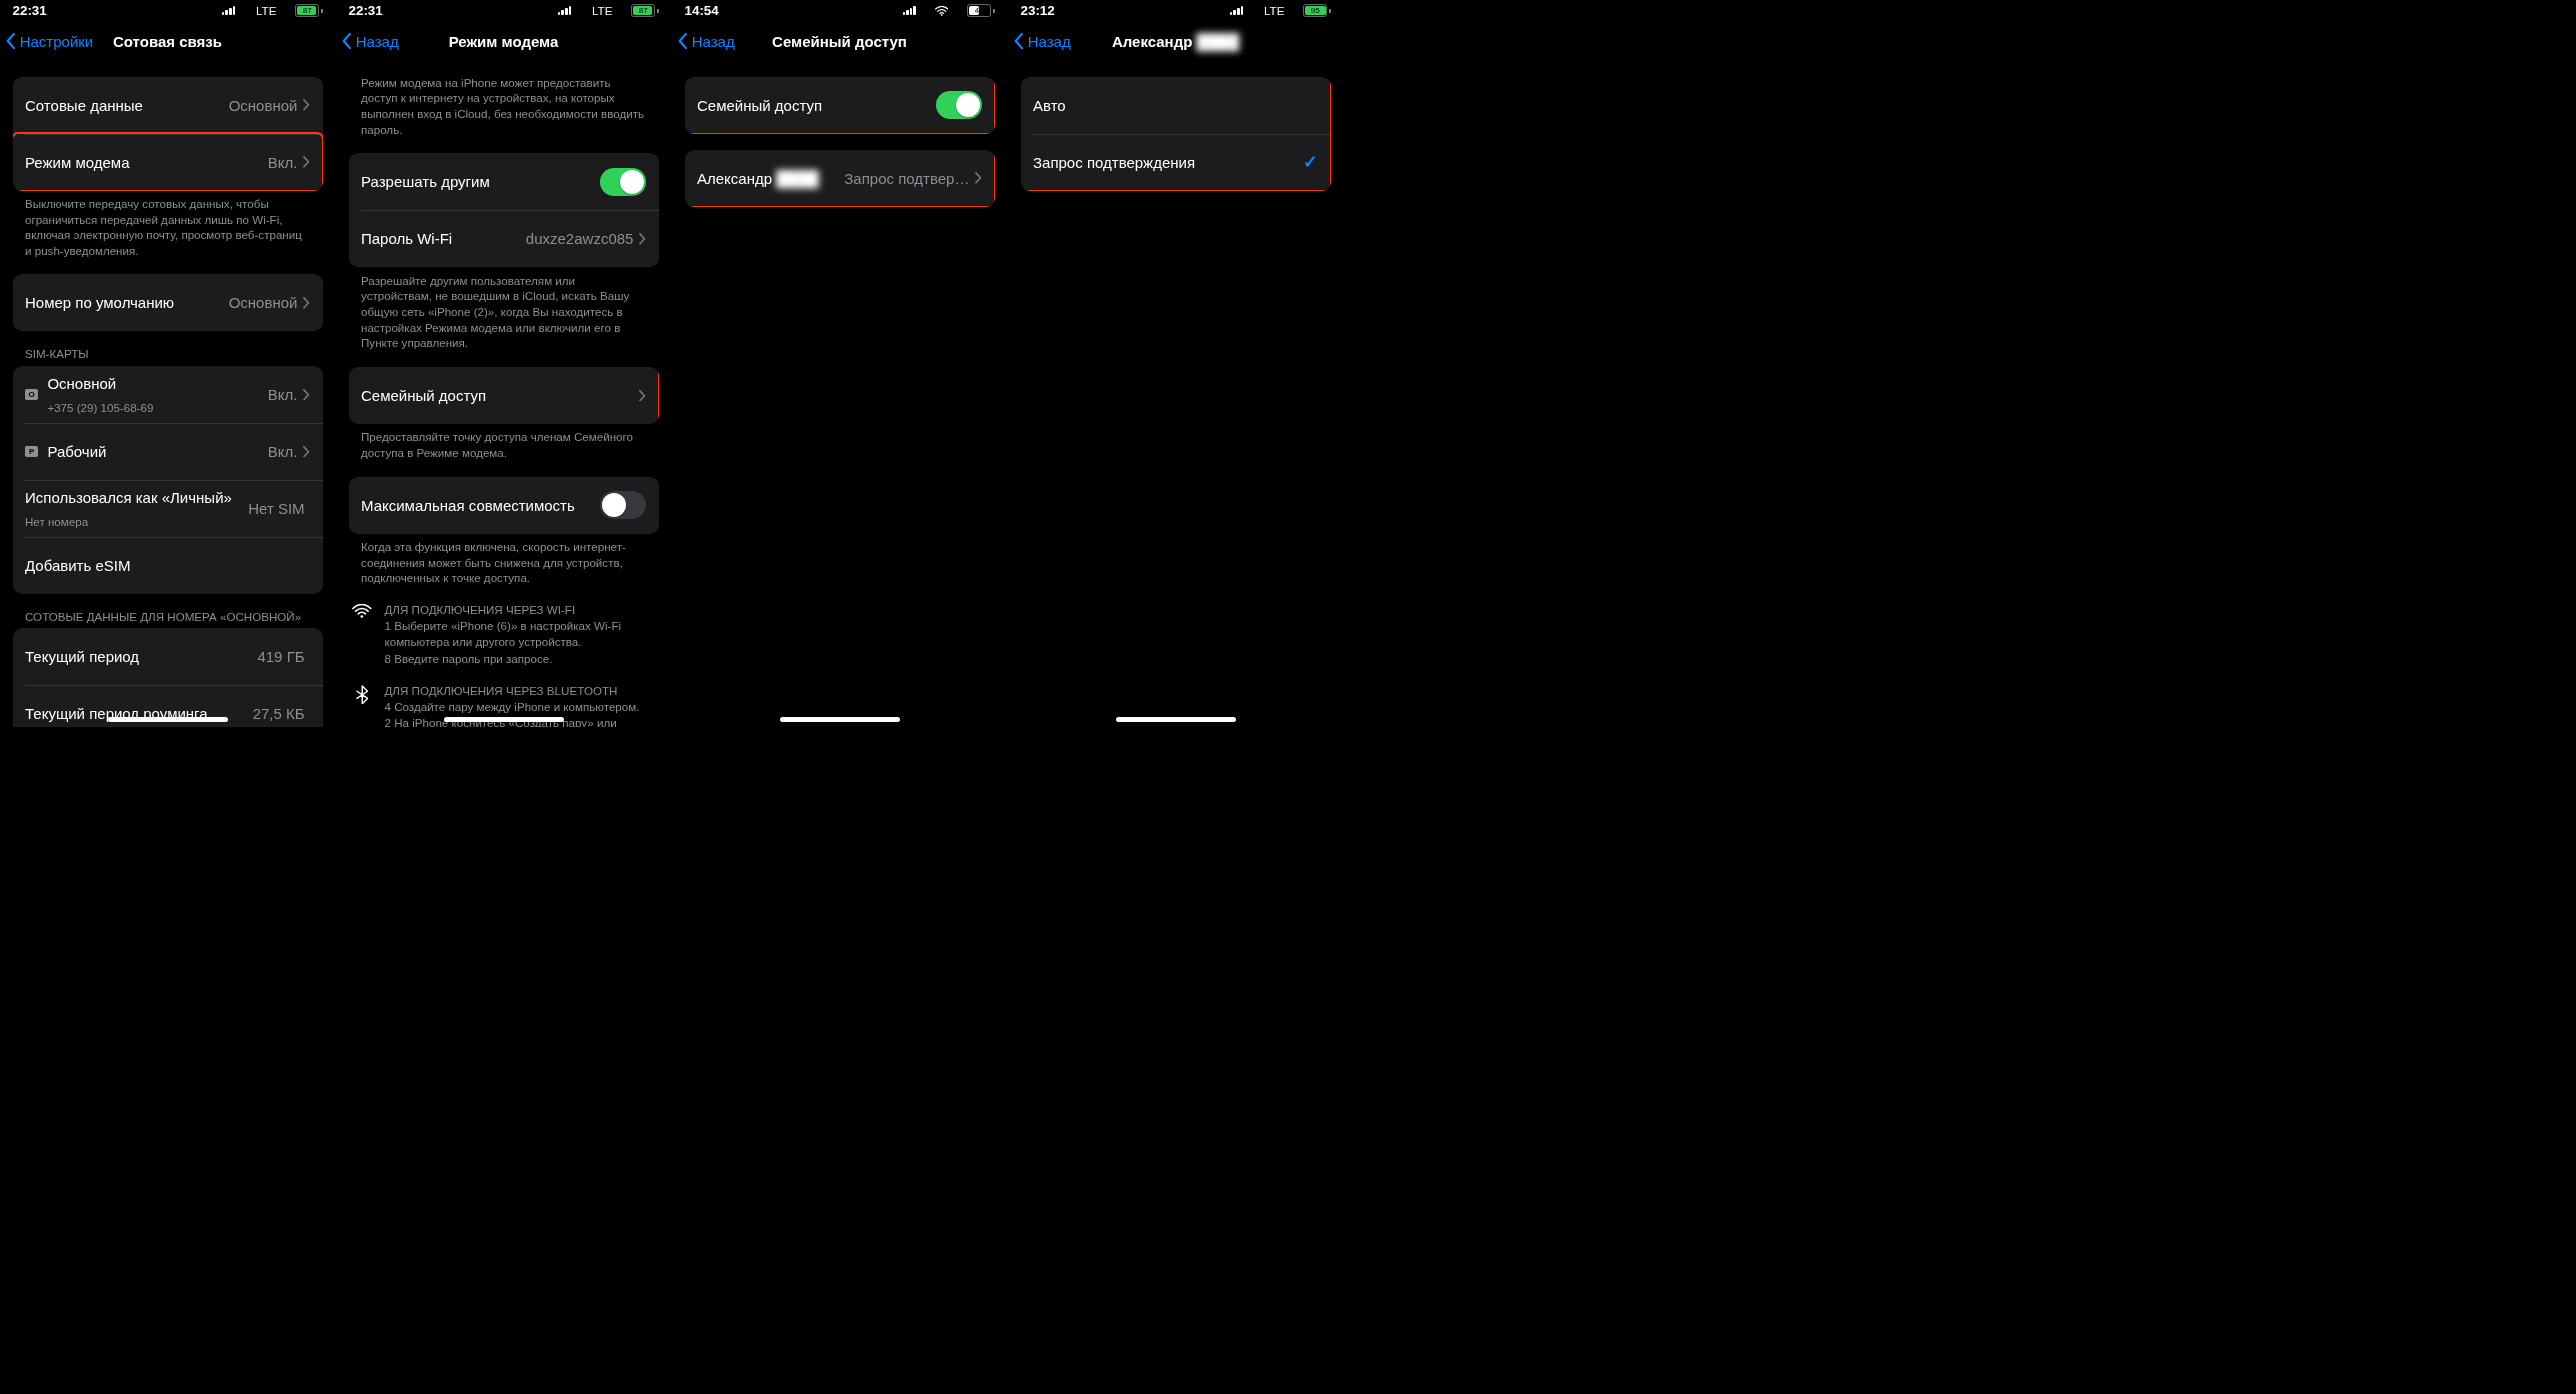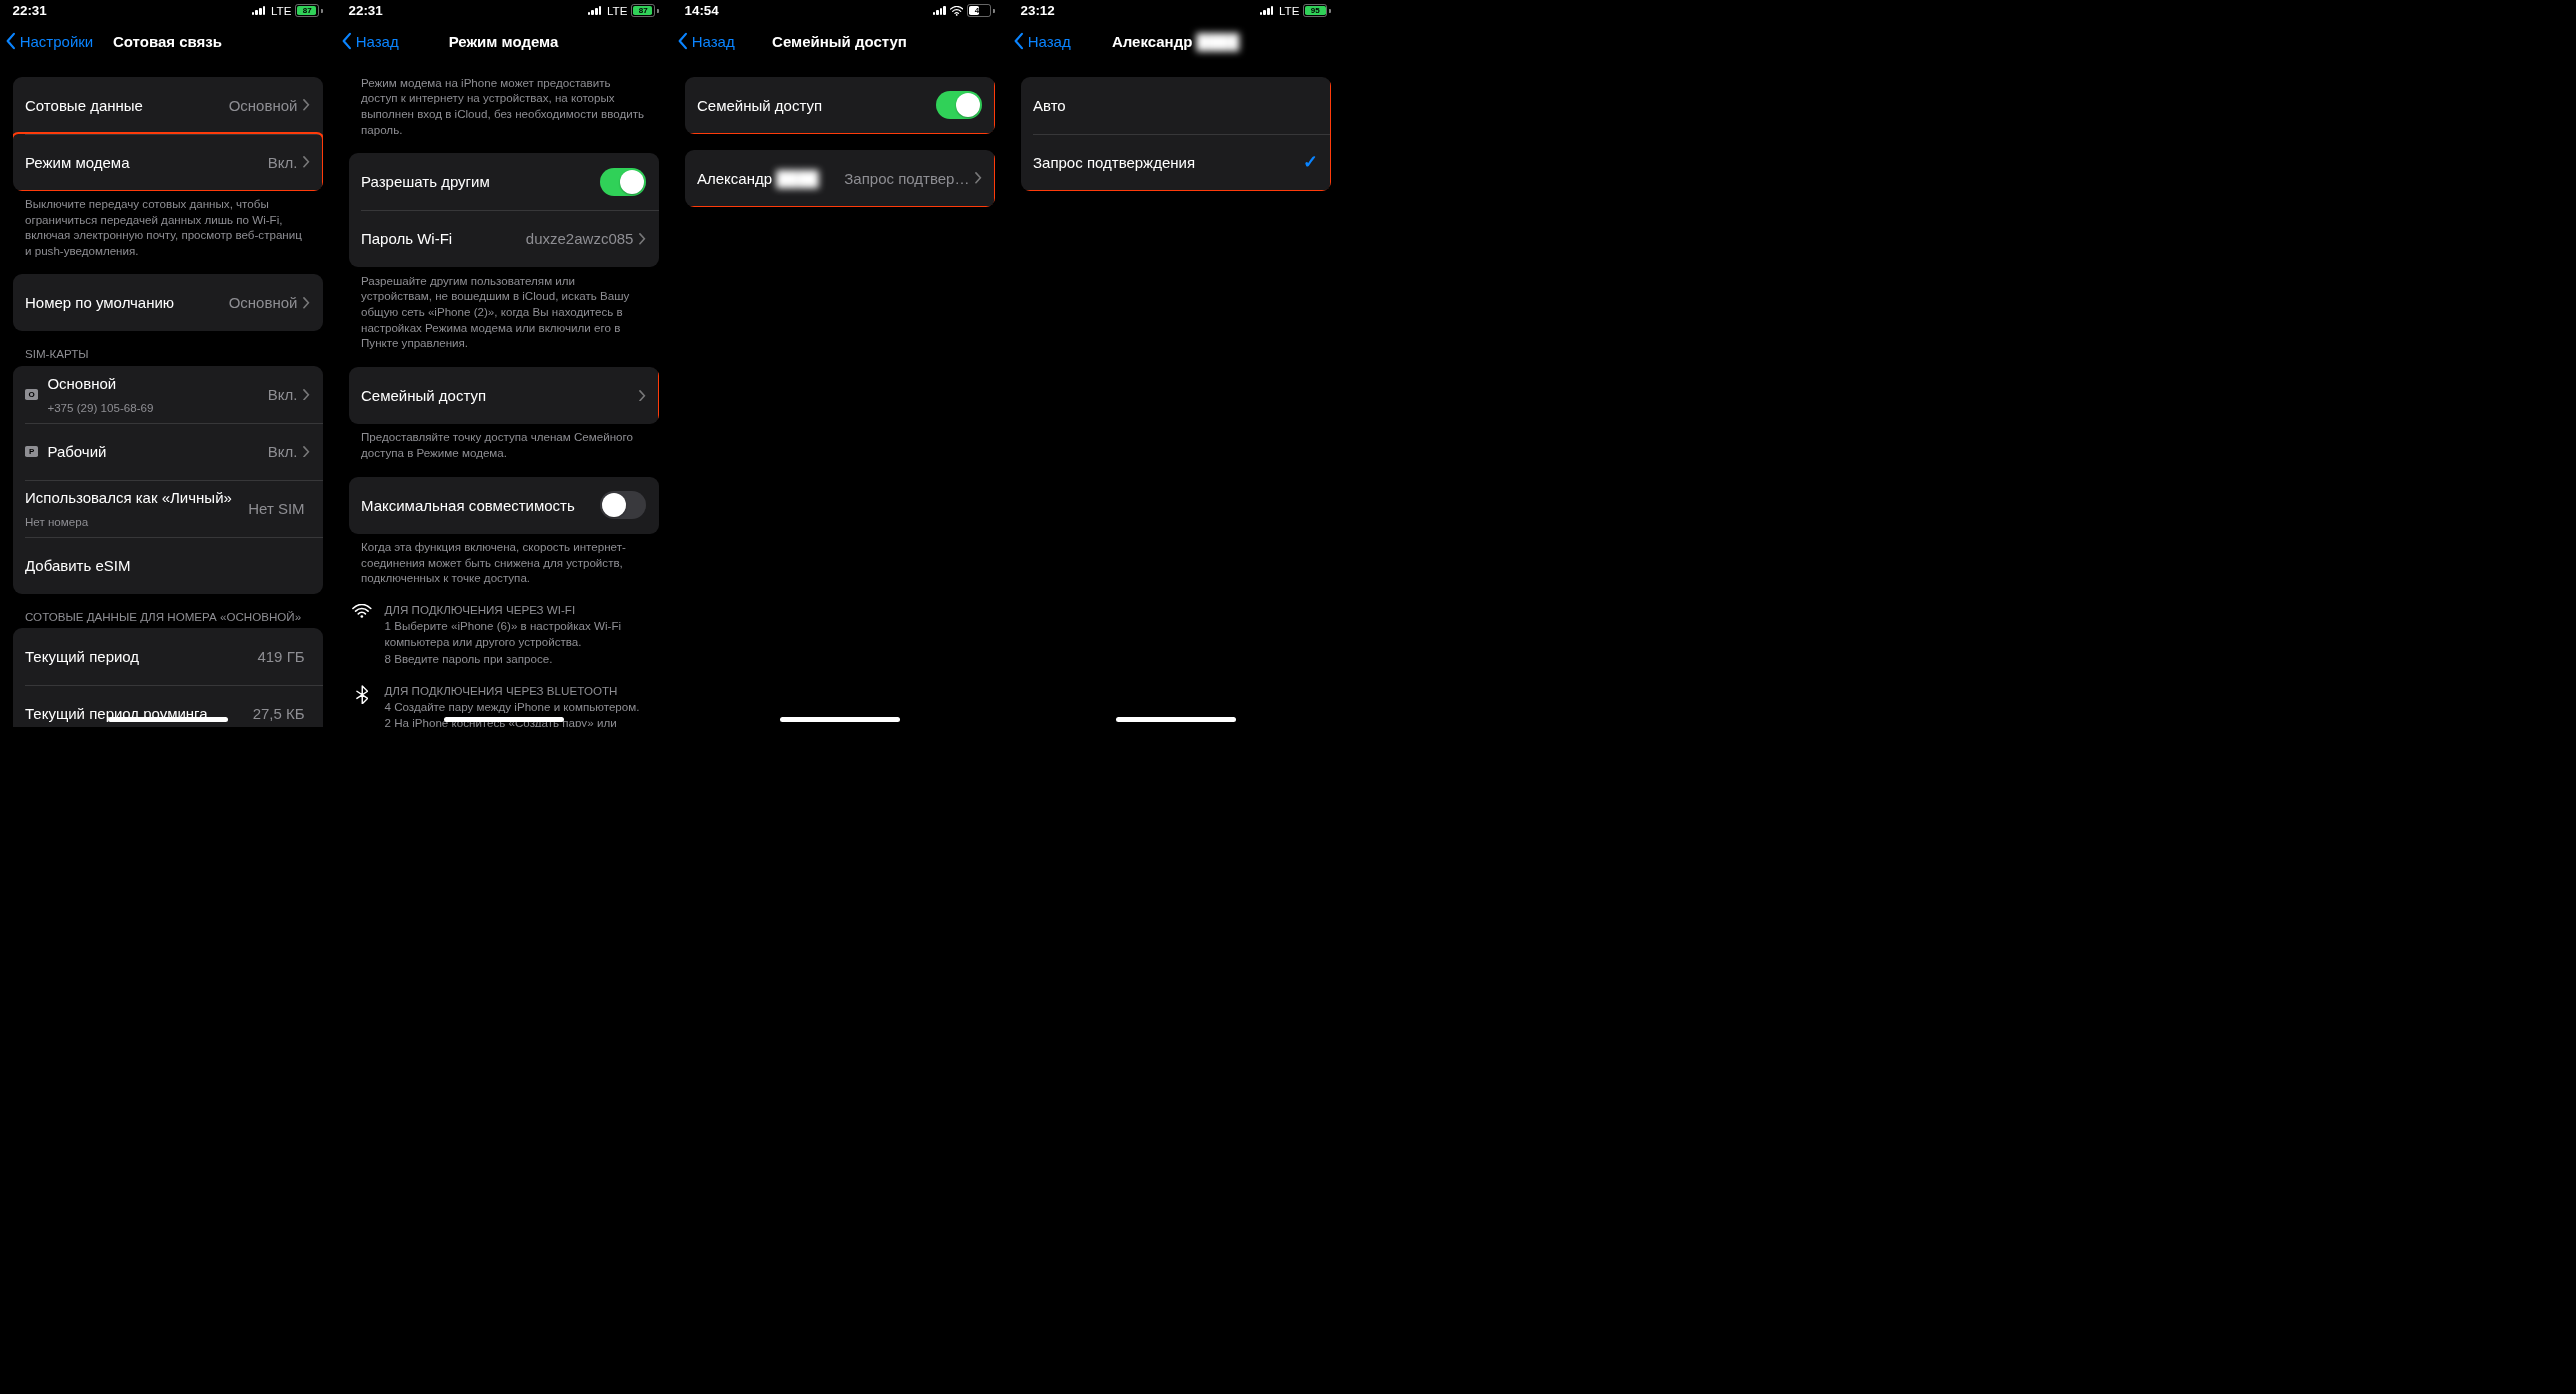--- a/index.html
+++ b/index.html
@@ -1,31 +1,31 @@
 <!DOCTYPE html>
 <html style="font-size:14.3px"><head>
 <meta charset="utf-8">
 <style>
   html,body{margin:0;padding:0;background:#000;font-family:-apple-system,BlinkMacSystemFont,"Helvetica Neue",Arial,sans-serif;color:#fff;-webkit-font-smoothing:antialiased;}
   .stage{display:flex;width:1343px;height:727px;background:#fca5a5;}
   .screen{position:relative;width:336px;height:727px;background:#000;overflow:hidden;border-right:0.9px solid #000;}
   .screen:last-child{border-right:none;}
   
   .status{display:flex;align-items:center;justify-content:space-between;height:21.5px;padding:0 12.5px;font-size:13.4px;font-weight:600;}
-  .status .right{display:flex;align-items:center;gap:4px;font-size:11.6px;font-weight:500;}
+  .status .right{display:flex;align-items:center;gap:19px;font-size:11.6px;font-weight:500;}
   .sig{display:inline-flex;align-items:flex-end;gap:0.9px;}
   .sig i{display:block;width:2.7px;background:#fff;border-radius:0.9px;}
   .sig i:nth-child(1){height:3.6px;} .sig i:nth-child(2){height:5.4px;} .sig i:nth-child(3){height:7.2px;} .sig i:nth-child(4){height:9px;}
   .sig.dual{margin-right:1.8px;}
   .wifi-ic{width:13.4px;height:9.8px;}
   .batt{display:inline-flex;align-items:center;gap:1.8px;}
   .batt .body{position:relative;width:21.5px;height:10.7px;border:0.9px solid rgba(255,255,255,.4);border-radius:2.7px;}
   .batt .fill{position:absolute;left:0.9px;top:0.9px;bottom:0.9px;border-radius:1.8px;}
   .batt .cap{width:1.8px;height:4.5px;background:rgba(255,255,255,.5);border-radius:0 0.9px 0.9px 0;}
-  .batt .pct{position:absolute;left:0;right:0;top:0;bottom:0;display:flex;align-items:center;justify-content:center;font-size:8px;font-weight:700;color:#000;}
+  .batt .pct{position:absolute;left:0;right:0;top:0;bottom:0;display:flex;align-items:center;justify-content:center;font-size:8px;font-weight:400;color:#000;}
   
   .nav{position:relative;height:39px;display:flex;align-items:center;}
   .nav .back{display:flex;align-items:center;color:#0a84ff;font-size:15px;padding-left:5.4px;}
   .nav .back svg{width:10.7px;height:18px;margin-right:3.6px;}
   .nav .title{position:absolute;left:50%;transform:translateX(-50%);font-size:15px;font-weight:600;white-space:nowrap;}
   
   .content{padding:0;}
   .group{margin:16px 12.5px 0;background:#1c1c1e;border-radius:9px;overflow:hidden;}
   .cell{position:relative;display:flex;align-items:center;min-height:39px;padding:9px 12.5px;}
   .cell + .cell::before{content:"";position:absolute;left:12.5px;right:0;top:0;height:0.4px;background:rgba(255,255,255,.12);}

